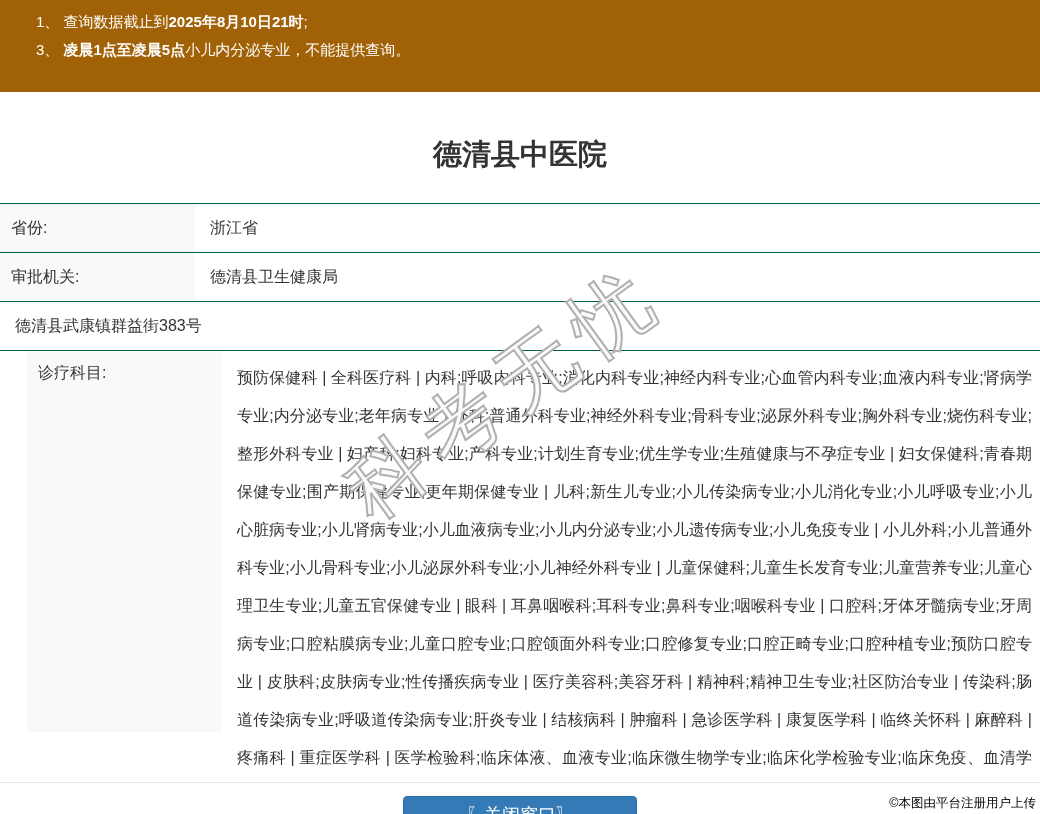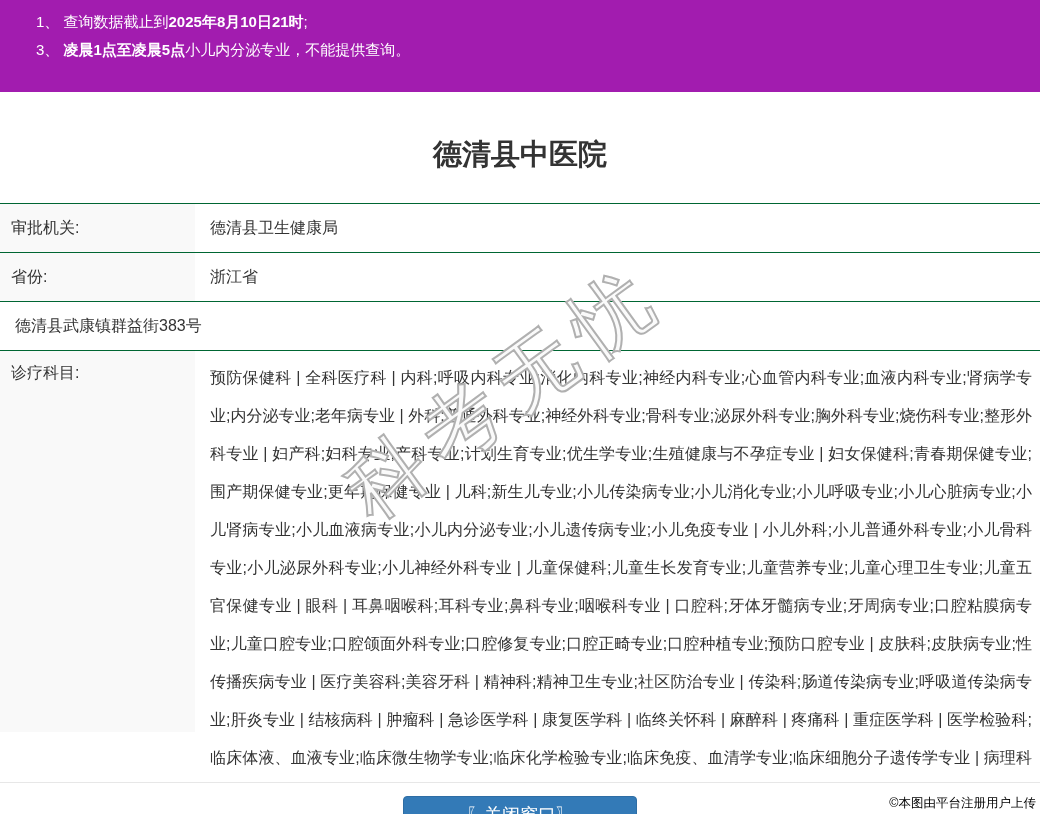--- a/index.html
+++ b/index.html
@@ -4,21 +4,21 @@
 <style>
   html,body{margin:0;padding:0;}
   body{
     width:1040px;height:814px;position:relative;overflow:hidden;
     background:#ffffff;
     font-family:"Liberation Sans","DejaVu Sans",sans-serif;
     color:#333;
   }
   
   .notice-banner{
-    background:#a21caf;
+    background:#a16207;
     color:#fff;
     padding:8px 10px 9px 36px;
     font-size:15px;
     line-height:27.5px;
     height:75px;
   }
   .notice-line{white-space:nowrap;}
   .notice-line b{font-weight:700;}
   
   .page-title{
@@ -39,20 +39,21 @@
     position:relative;
   }
   .info-row{
     display:flex;
     border-bottom:1px solid #006633;
     height:48px;
   }
   .info-row.tall{
     height:381px;
     border-bottom:none;
+    margin-left:27px;
   }
   .cell-label{
     width:195px;
     flex:0 0 195px;
     background:#f9f9f9;
     padding-left:11px;
     box-sizing:border-box;
     display:flex;
     align-items:center;
     font-size:16px;
@@ -126,26 +127,26 @@
 
 <div class="notice-banner">
   <div class="notice-line"><span>1、 查询数据截止到</span><b>2025年8月10日21时</b><span>;</span></div>
   <div class="notice-line"><span>3、 </span><b>凌晨1点至凌晨5点</b><span>小儿内分泌专业，不能提供查询。</span></div>
 </div>
 
 <h1 class="page-title">德清县中医院</h1>
 
 <div class="info-table">
   <div class="info-row">
+    <div class="cell-label">省份:</div>
+    <div class="cell-value">浙江省</div>
+  </div>
+  <div class="info-row">
     <div class="cell-label">审批机关:</div>
     <div class="cell-value">德清县卫生健康局</div>
-  </div>
-  <div class="info-row">
-    <div class="cell-label">省份:</div>
-    <div class="cell-value">浙江省</div>
   </div>
   <div class="info-row">
     <div class="cell-value">德清县武康镇群益街383号</div>
   </div>
   <div class="info-row tall">
     <div class="cell-label">诊疗科目:</div>
     <div class="cell-value">预防保健科 | 全科医疗科 | 内科;呼吸内科专业;消化内科专业;神经内科专业;心血管内科专业;血液内科专业;肾病学专业;内分泌专业;老年病专业 | 外科;普通外科专业;神经外科专业;骨科专业;泌尿外科专业;胸外科专业;烧伤科专业;整形外科专业 | 妇产科;妇科专业;产科专业;计划生育专业;优生学专业;生殖健康与不孕症专业 | 妇女保健科;青春期保健专业;围产期保健专业;更年期保健专业 | 儿科;新生儿专业;小儿传染病专业;小儿消化专业;小儿呼吸专业;小儿心脏病专业;小儿肾病专业;小儿血液病专业;小儿内分泌专业;小儿遗传病专业;小儿免疫专业 | 小儿外科;小儿普通外科专业;小儿骨科专业;小儿泌尿外科专业;小儿神经外科专业 | 儿童保健科;儿童生长发育专业;儿童营养专业;儿童心理卫生专业;儿童五官保健专业 | 眼科 | 耳鼻咽喉科;耳科专业;鼻科专业;咽喉科专业 | 口腔科;牙体牙髓病专业;牙周病专业;口腔粘膜病专业;儿童口腔专业;口腔颌面外科专业;口腔修复专业;口腔正畸专业;口腔种植专业;预防口腔专业 | 皮肤科;皮肤病专业;性传播疾病专业 | 医疗美容科;美容牙科 | 精神科;精神卫生专业;社区防治专业 | 传染科;肠道传染病专业;呼吸道传染病专业;肝炎专业 | 结核病科 | 肿瘤科 | 急诊医学科 | 康复医学科 | 临终关怀科 | 麻醉科 | 疼痛科 | 重症医学科 | 医学检验科;临床体液、血液专业;临床微生物学专业;临床化学检验专业;临床免疫、血清学专业;临床细胞分子遗传学专业 | 病理科 | 医学影像科;X线诊断专业;CT诊断专业;磁共振成像诊断专业;超声诊断专业;心电诊断专业;介入放射学专业 | 中医科;内科专业;外科专业;妇产科专业;儿科专业;皮肤科专业;眼科专业;耳鼻咽喉科专业;口腔科专业;肿瘤科专业;骨伤科专业;肛肠科专业;针灸科专业</div>
   </div>
 </div>
 

